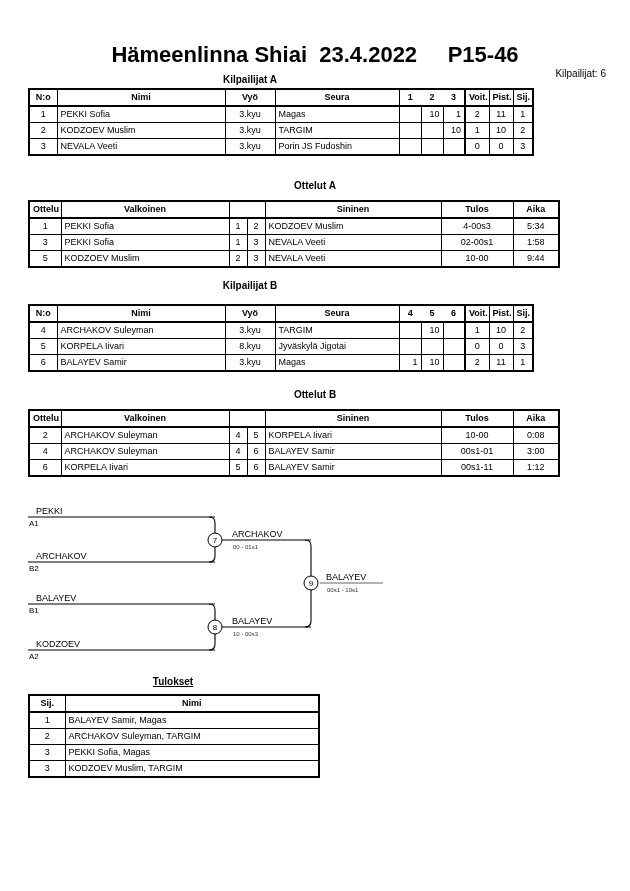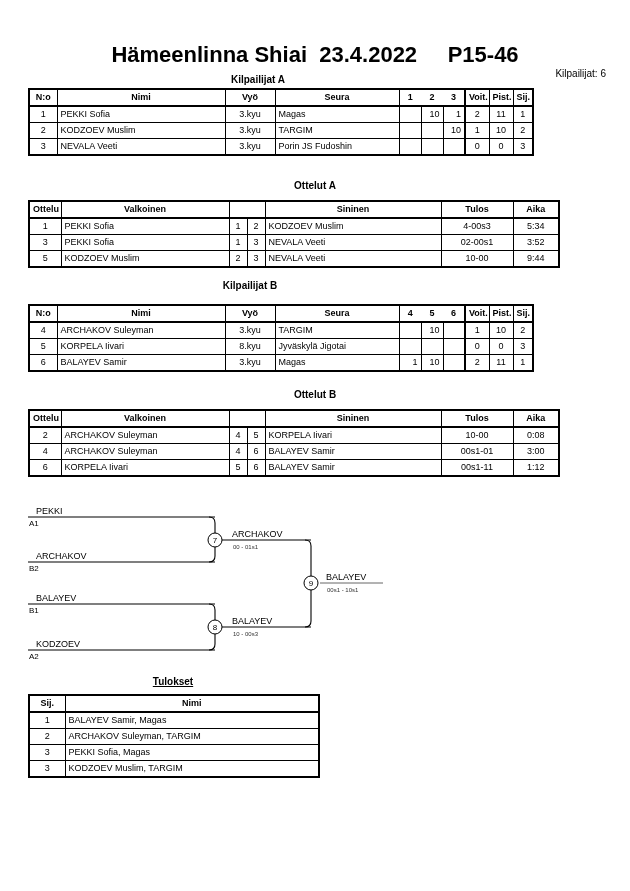--- a/index.html
+++ b/index.html
@@ -124,21 +124,21 @@
     stroke-width: 1;
     fill: #fff;
   }
 </style>
 </head>
 <body>
 
 <div class="page-title">Hämeenlinna Shiai  23.4.2022     P15-46</div>
 <div class="competitors-count">Kilpailijat: 6</div>
 
-<div class="section-caption" style="top:74px; left:0; width:500px;padding-left:8px;">Kilpailijat A</div>
+<div class="section-caption" style="top:74px; left:0; width:500px;">Kilpailijat A</div>
 
 <table class="tbl" style="top:88px; left:28px; width:504px;">
   <colgroup>
     <col style="width:28px">
       <col style="width:168px">
       <col style="width:50px">
       <col style="width:124px">
     <col style="width:22px">
       <col style="width:22px">
       <col style="width:22px">
@@ -229,21 +229,21 @@
     <td class="c">4-00s3</td>
     <td class="c">5:34</td>
   </tr>
   <tr>
     <td class="c">3</td>
     <td class="l">PEKKI Sofia</td>
     <td class="c">1</td>
     <td class="c">3</td>
     <td class="l">NEVALA Veeti</td>
     <td class="c">02-00s1</td>
-    <td class="c">3:52</td>
+    <td class="c">1:58</td>
   </tr>
   <tr>
     <td class="c">5</td>
     <td class="l">KODZOEV Muslim</td>
     <td class="c">2</td>
     <td class="c">3</td>
     <td class="l">NEVALA Veeti</td>
     <td class="c">10-00</td>
     <td class="c">9:44</td>
   </tr>

